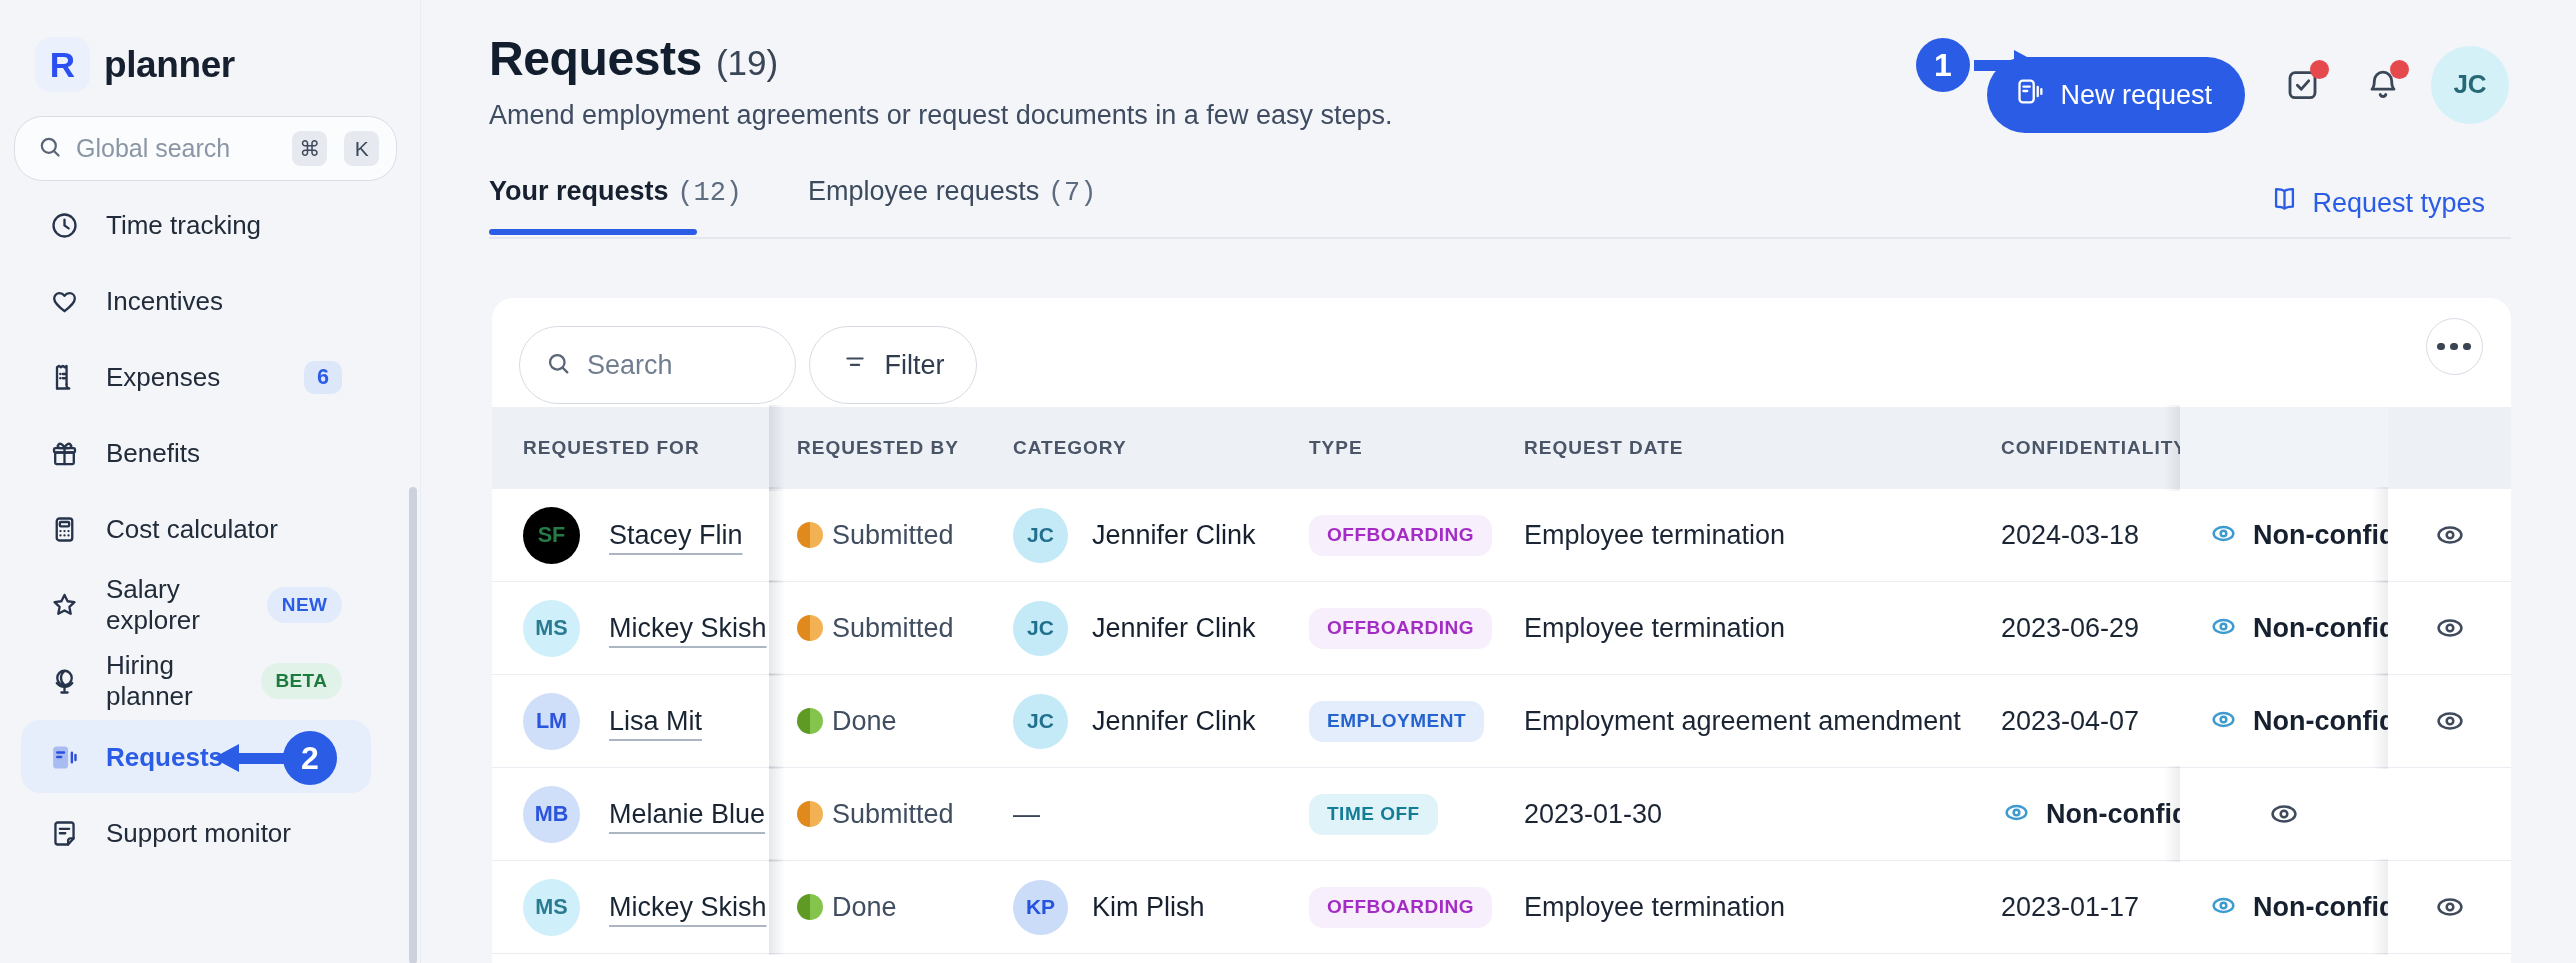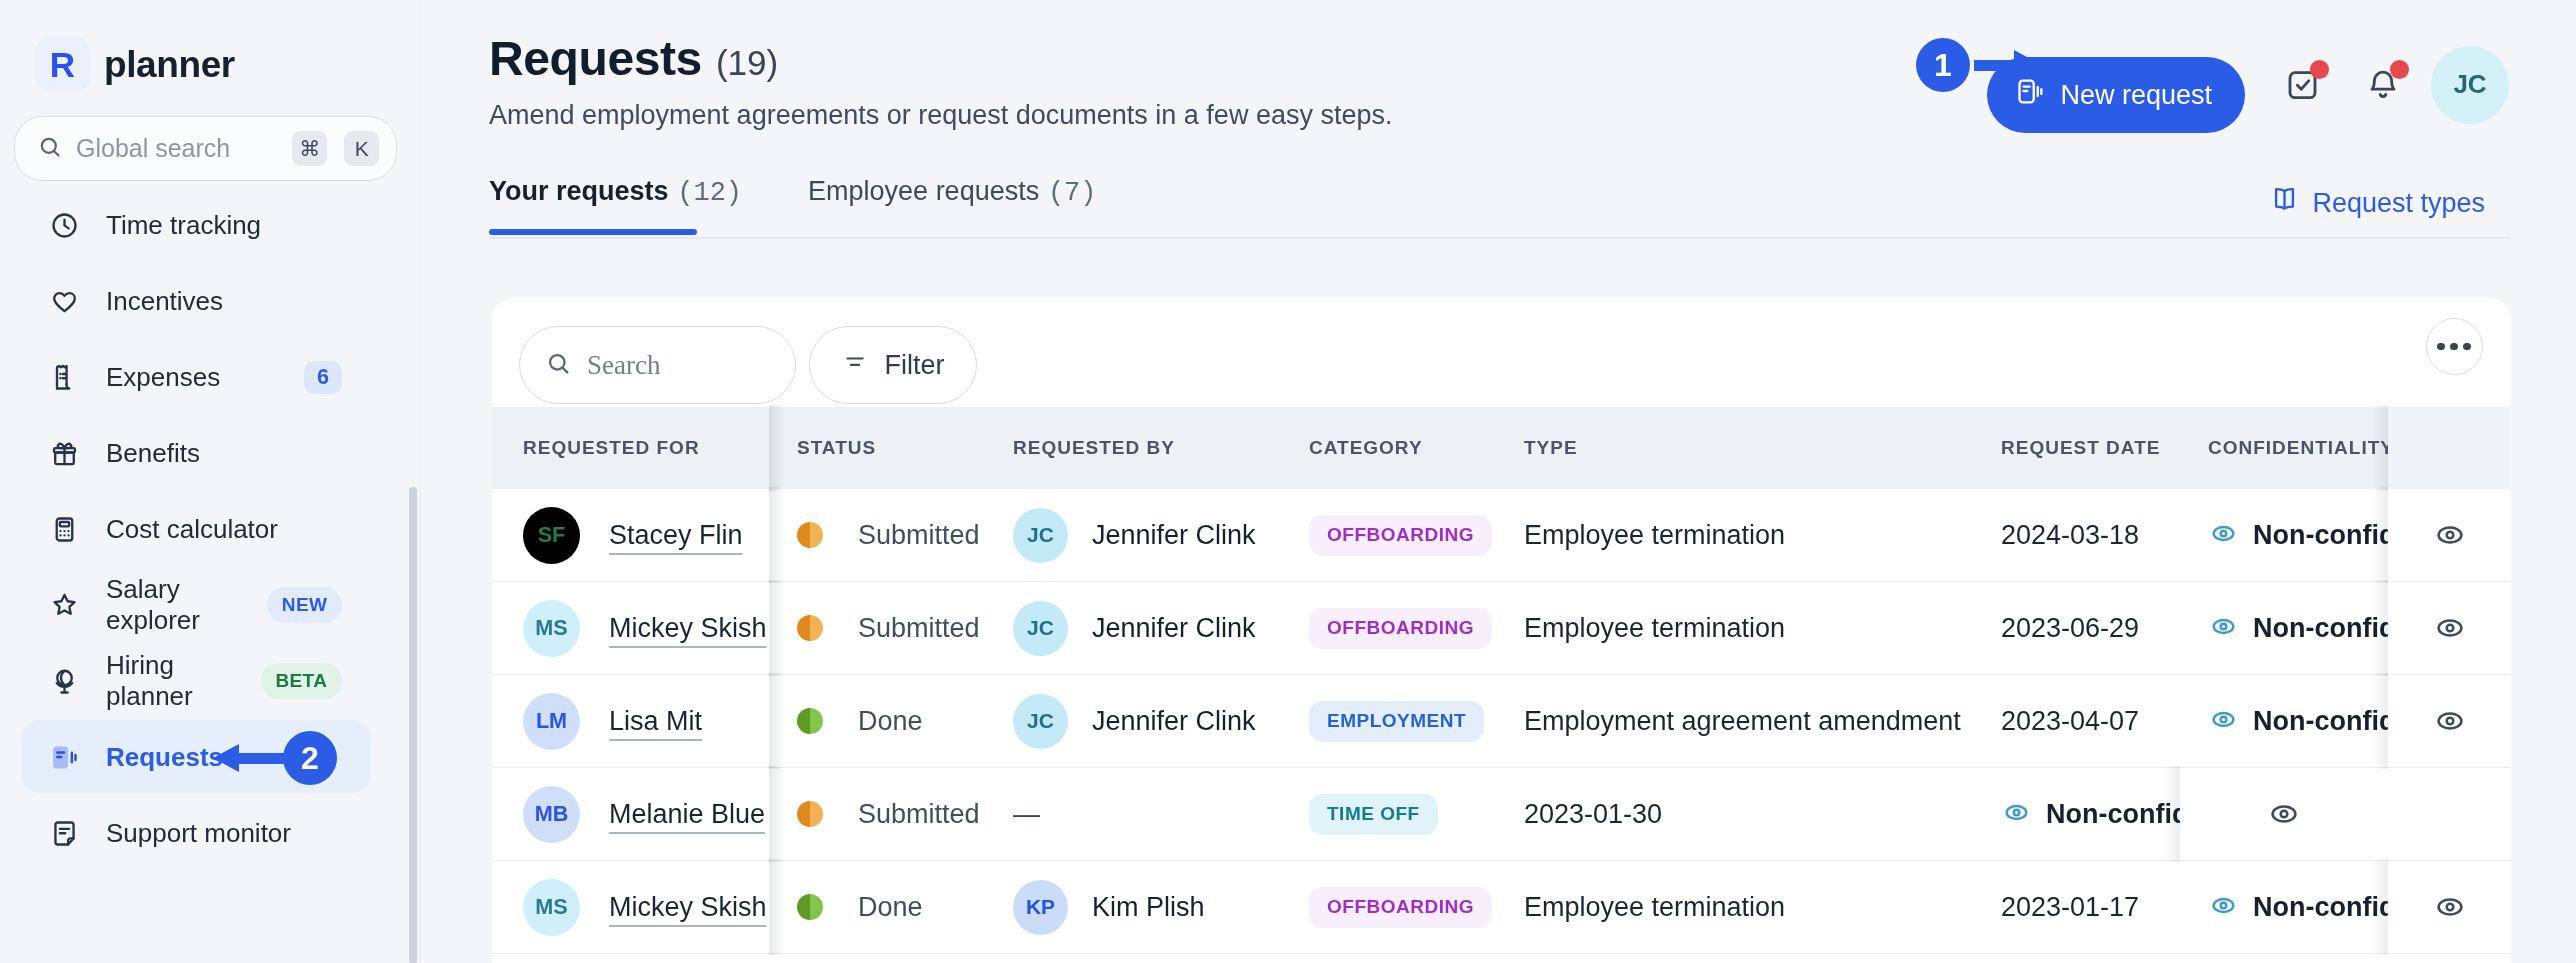--- a/index.html
+++ b/index.html
@@ -64,21 +64,21 @@
   .tab-underline { position:absolute; left:489px; top:229px; width:208px; height:6px; border-radius:3.5px; background:#2B5CE6; }
   .tabs-divider { position:absolute; left:489px; top:237px; width:2022px; height:1.7px; background:#E4E8EE; }
   .request-types { position:absolute; top:184px; right:91px; display:flex; align-items:center; gap:12px; color:#2B5CE6;
                    font-size:27px; font-weight:500; cursor:pointer; }
 
   
   .card { position:absolute; left:492px; top:298px; width:2019px; height:665px; background:#FFFFFF; border-radius:21px 21px 0 0; overflow:hidden; }
   .toolbar { position:relative; height:109px; }
   .search-box { position:absolute; left:27px; top:28px; width:277px; height:78px; border:1.7px solid #D6DBE3; border-radius:39px;
                 background:#fff; display:flex; align-items:center; gap:14px; padding-left:24px; }
-  .search-box input { border:none; outline:none; font-family:Liberation Serif, serif; font-size:27px; color:#303C50; width:173px; background:transparent; }
+  .search-box input { border:none; outline:none; font-family:Liberation Sans, sans-serif; font-size:27px; color:#303C50; width:173px; background:transparent; }
   .search-box input::placeholder { color:#717E90; }
   .filter-btn { position:absolute; left:317px; top:28px; height:78px; border:1.7px solid #D6DBE3; border-radius:39px; background:#fff;
                 display:flex; align-items:center; gap:15.6px; padding:0 31px; font-family:"Liberation Sans",sans-serif;
                 font-size:27px; color:#2F3B4E; cursor:pointer; }
   .more-btn { position:absolute; right:28.5px; top:20px; width:57px; height:57px; border-radius:50%; border:1.7px solid #D6DBE3; background:#fff;
               display:flex; align-items:center; justify-content:center; gap:5.2px; cursor:pointer; }
   .more-btn i { width:7.8px; height:7.8px; border-radius:50%; background:#3A4554; }
 
   .grid-cols { display:grid; grid-template-columns:277px 216px 296px 215px 477px 207px 208px 124px; }
   .thead { height:82px; background:#EDF0F5; }
@@ -92,21 +92,21 @@
   .shadow-r::after { content:""; position:absolute; top:-1.7px; bottom:-1.7px; right:-15.6px; width:15.6px; z-index:2;
                      background:linear-gradient(90deg, rgba(20,30,50,0.10), rgba(20,30,50,0)); }
   .shadow-l::before { content:""; position:absolute; top:-1.7px; bottom:-1.7px; left:-15.6px; width:15.6px; z-index:2;
                       background:linear-gradient(270deg, rgba(20,30,50,0.08), rgba(20,30,50,0)); }
 
   .c-for { padding-left:31px; gap:29px; background:#fff; }
   .avatar { width:57px; height:57px; border-radius:50%; display:flex; align-items:center; justify-content:center;
             font-size:21.6px; font-weight:700; flex-shrink:0; }
   .person-link { font-size:27px; color:#1A2534; text-decoration:underline; text-decoration-color:#ACB5C2;
                  text-decoration-thickness:1.7px; text-underline-offset:8.7px; cursor:pointer; white-space:nowrap; }
-  .c-status { gap:35px;text-align:center; }
+  .c-status { gap:9px;text-align:center; }
   .dot { width:26px; height:26px; border-radius:50%; background:linear-gradient(90deg, var(--c1) 50%, var(--c2) 50%); flex-shrink:0; }
   .status-text { font-size:27px; color:#414E60; }
   .c-by { gap:24px; }
   .avatar-s { width:55px; height:55px; border-radius:50%; display:flex; align-items:center; justify-content:center;
               font-size:21px; font-weight:700; flex-shrink:0; }
   .by-name { font-size:27px; color:#16202E; font-weight:500; white-space:nowrap; }
   .dash { font-size:27px; color:#3A4656; }
   .badge { font-size:19px; font-weight:700; letter-spacing:0.5px; padding:9.5px 18px; border-radius:14px; white-space:nowrap; }
   .c-type, .c-date { font-size:27px; color:#1B2534; white-space:nowrap; }
   .c-conf { gap:14px; overflow:hidden; white-space:nowrap; }
@@ -321,21 +321,20 @@
       </button>
       <button class="more-btn">
         <i></i>
           <i></i>
           <i></i>
       </button>
     </div>
 
     <div class="thead grid-cols">
       <div class="hcell shadow-r">REQUESTED FOR</div>
-      <div class="hcell">STATUS</div>
       <div class="hcell">REQUESTED BY</div>
       <div class="hcell">CATEGORY</div>
       <div class="hcell">TYPE</div>
       <div class="hcell">REQUEST DATE</div>
       <div class="hcell">CONFIDENTIALITY</div>
       <div class="hcell h-act shadow-l"></div>
     </div>
 
     <div class="trow grid-cols">
       <div class="cell c-for shadow-r">

